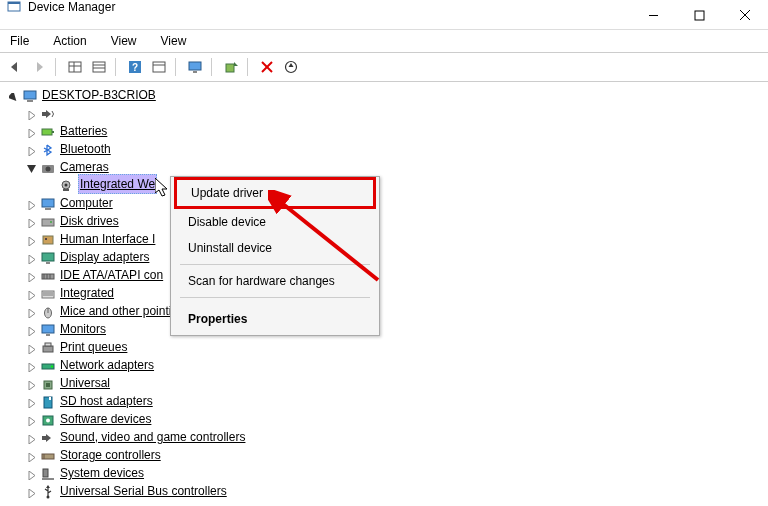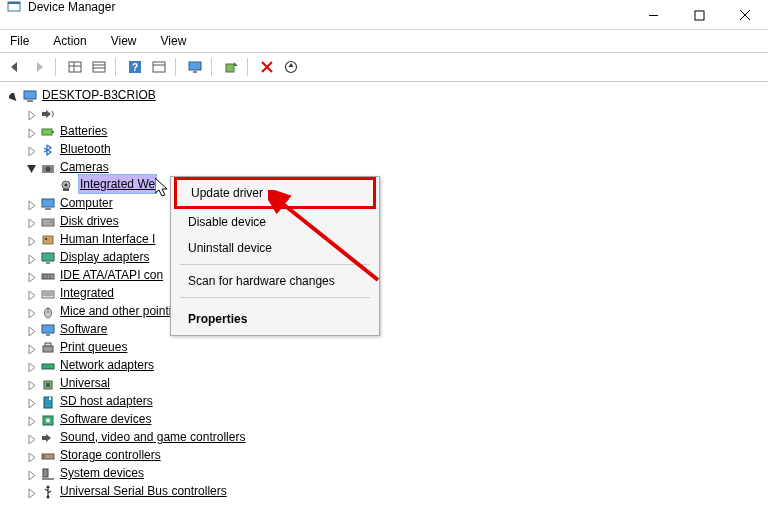--- a/index.html
+++ b/index.html
@@ -396,21 +396,21 @@
           <svg width="9" height="9">
             <polygon points="2,0 8,4.5 2,9" fill="none" stroke="#888"></polygon>
           </svg>
         </span>
         <span class="icon">
           <svg width="16" height="14">
             <rect x="2" y="2" width="12" height="8" fill="#5aa0e6" stroke="#2a5a8a"></rect>
             <rect x="6" y="11" width="4" height="2" fill="#888"></rect>
           </svg>
         </span>
-        <span class="label">Software</span>
+        <span class="label">Monitors</span>
       </div>
       <div class="node lvl1">
         <span class="exp">
           <svg width="9" height="9">
             <polygon points="2,0 8,4.5 2,9" fill="none" stroke="#888"></polygon>
           </svg>
         </span>
         <span class="icon">
           <svg width="16" height="14">
             <rect x="3" y="5" width="10" height="6" fill="#999" stroke="#555"></rect>

